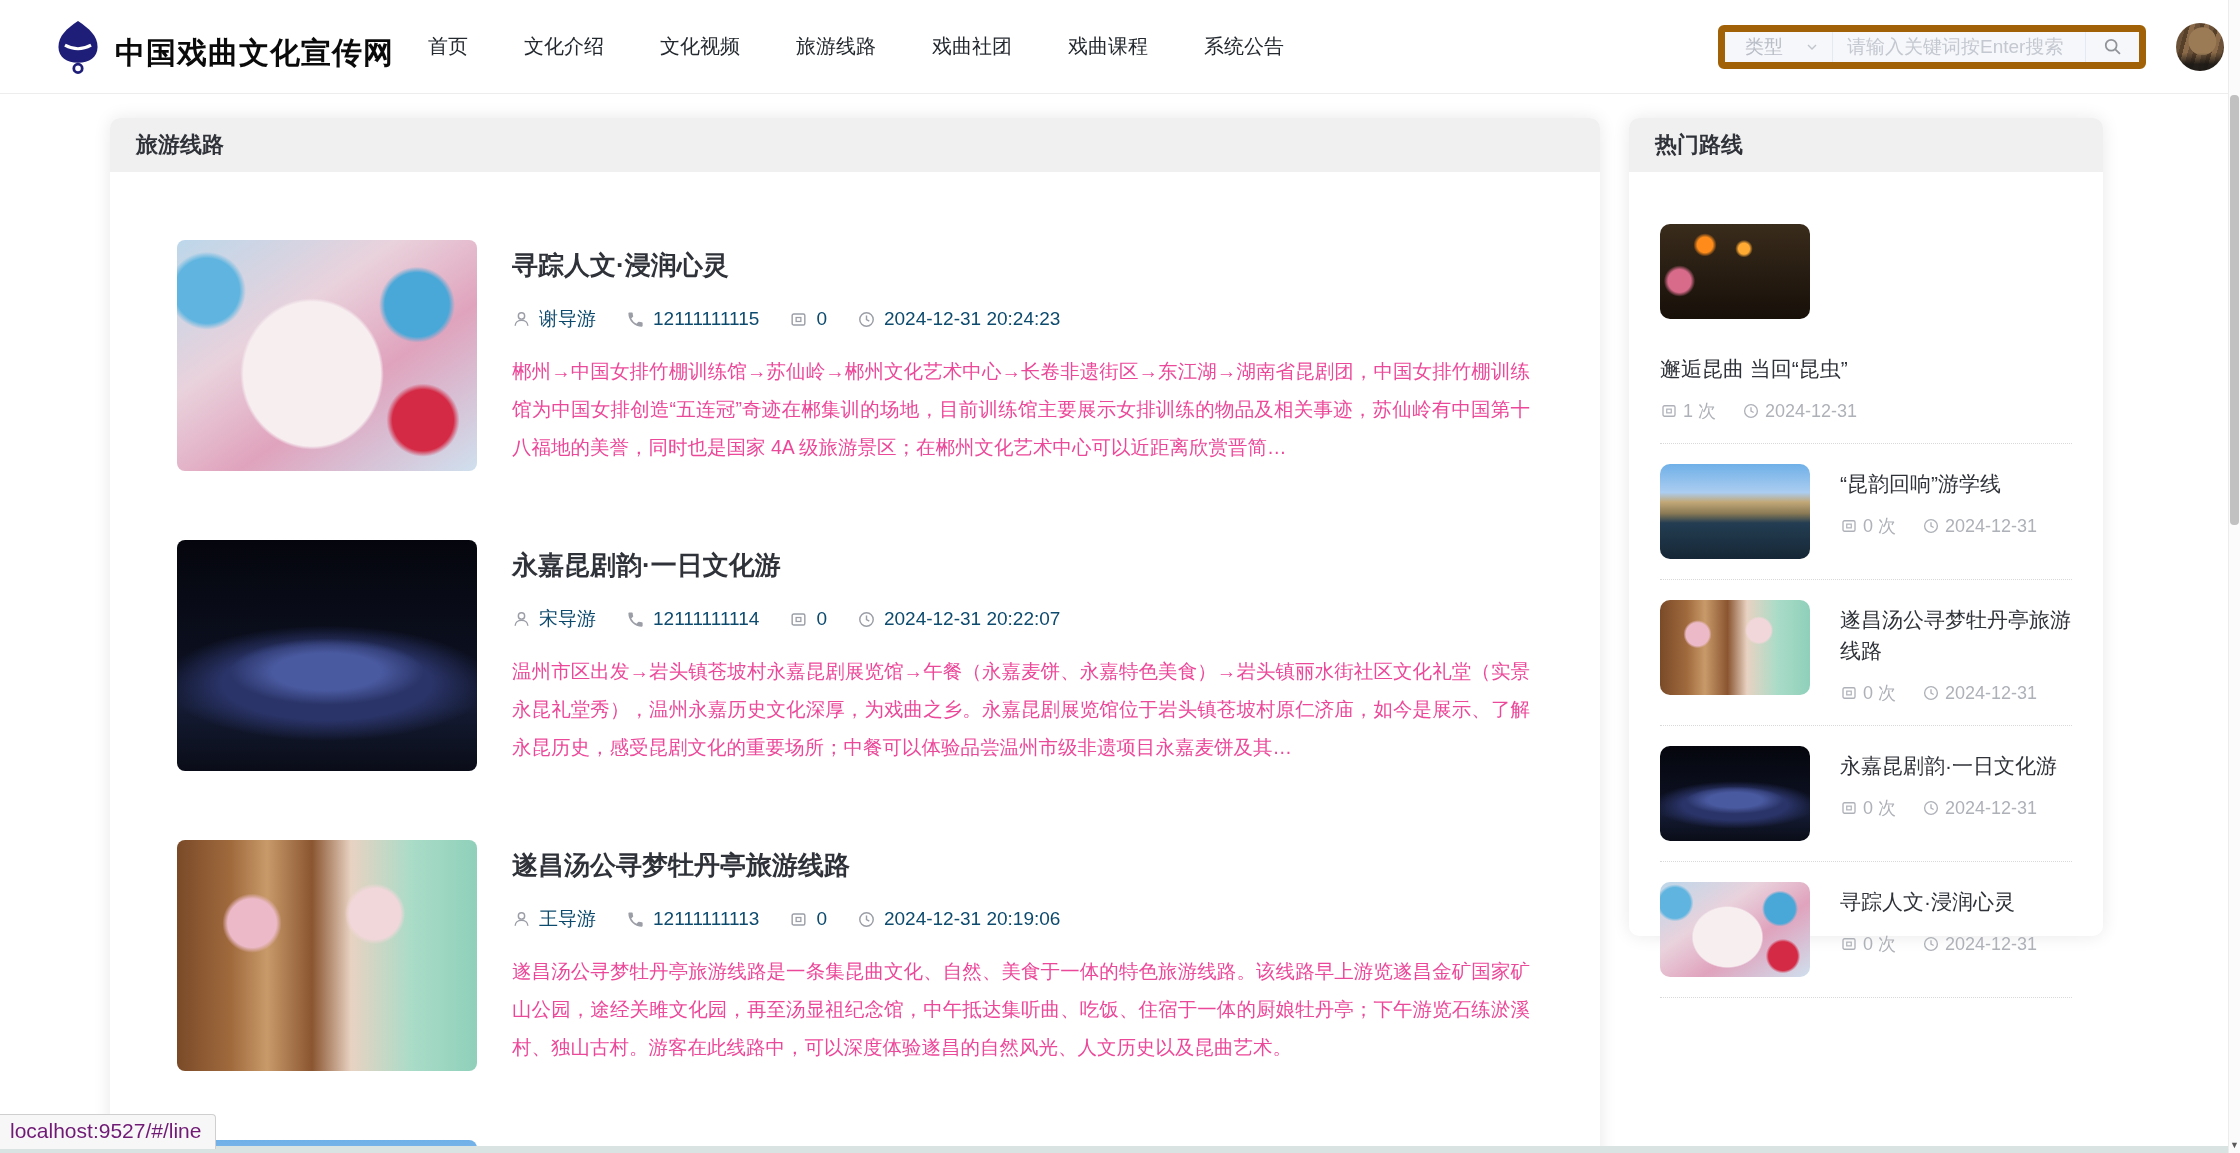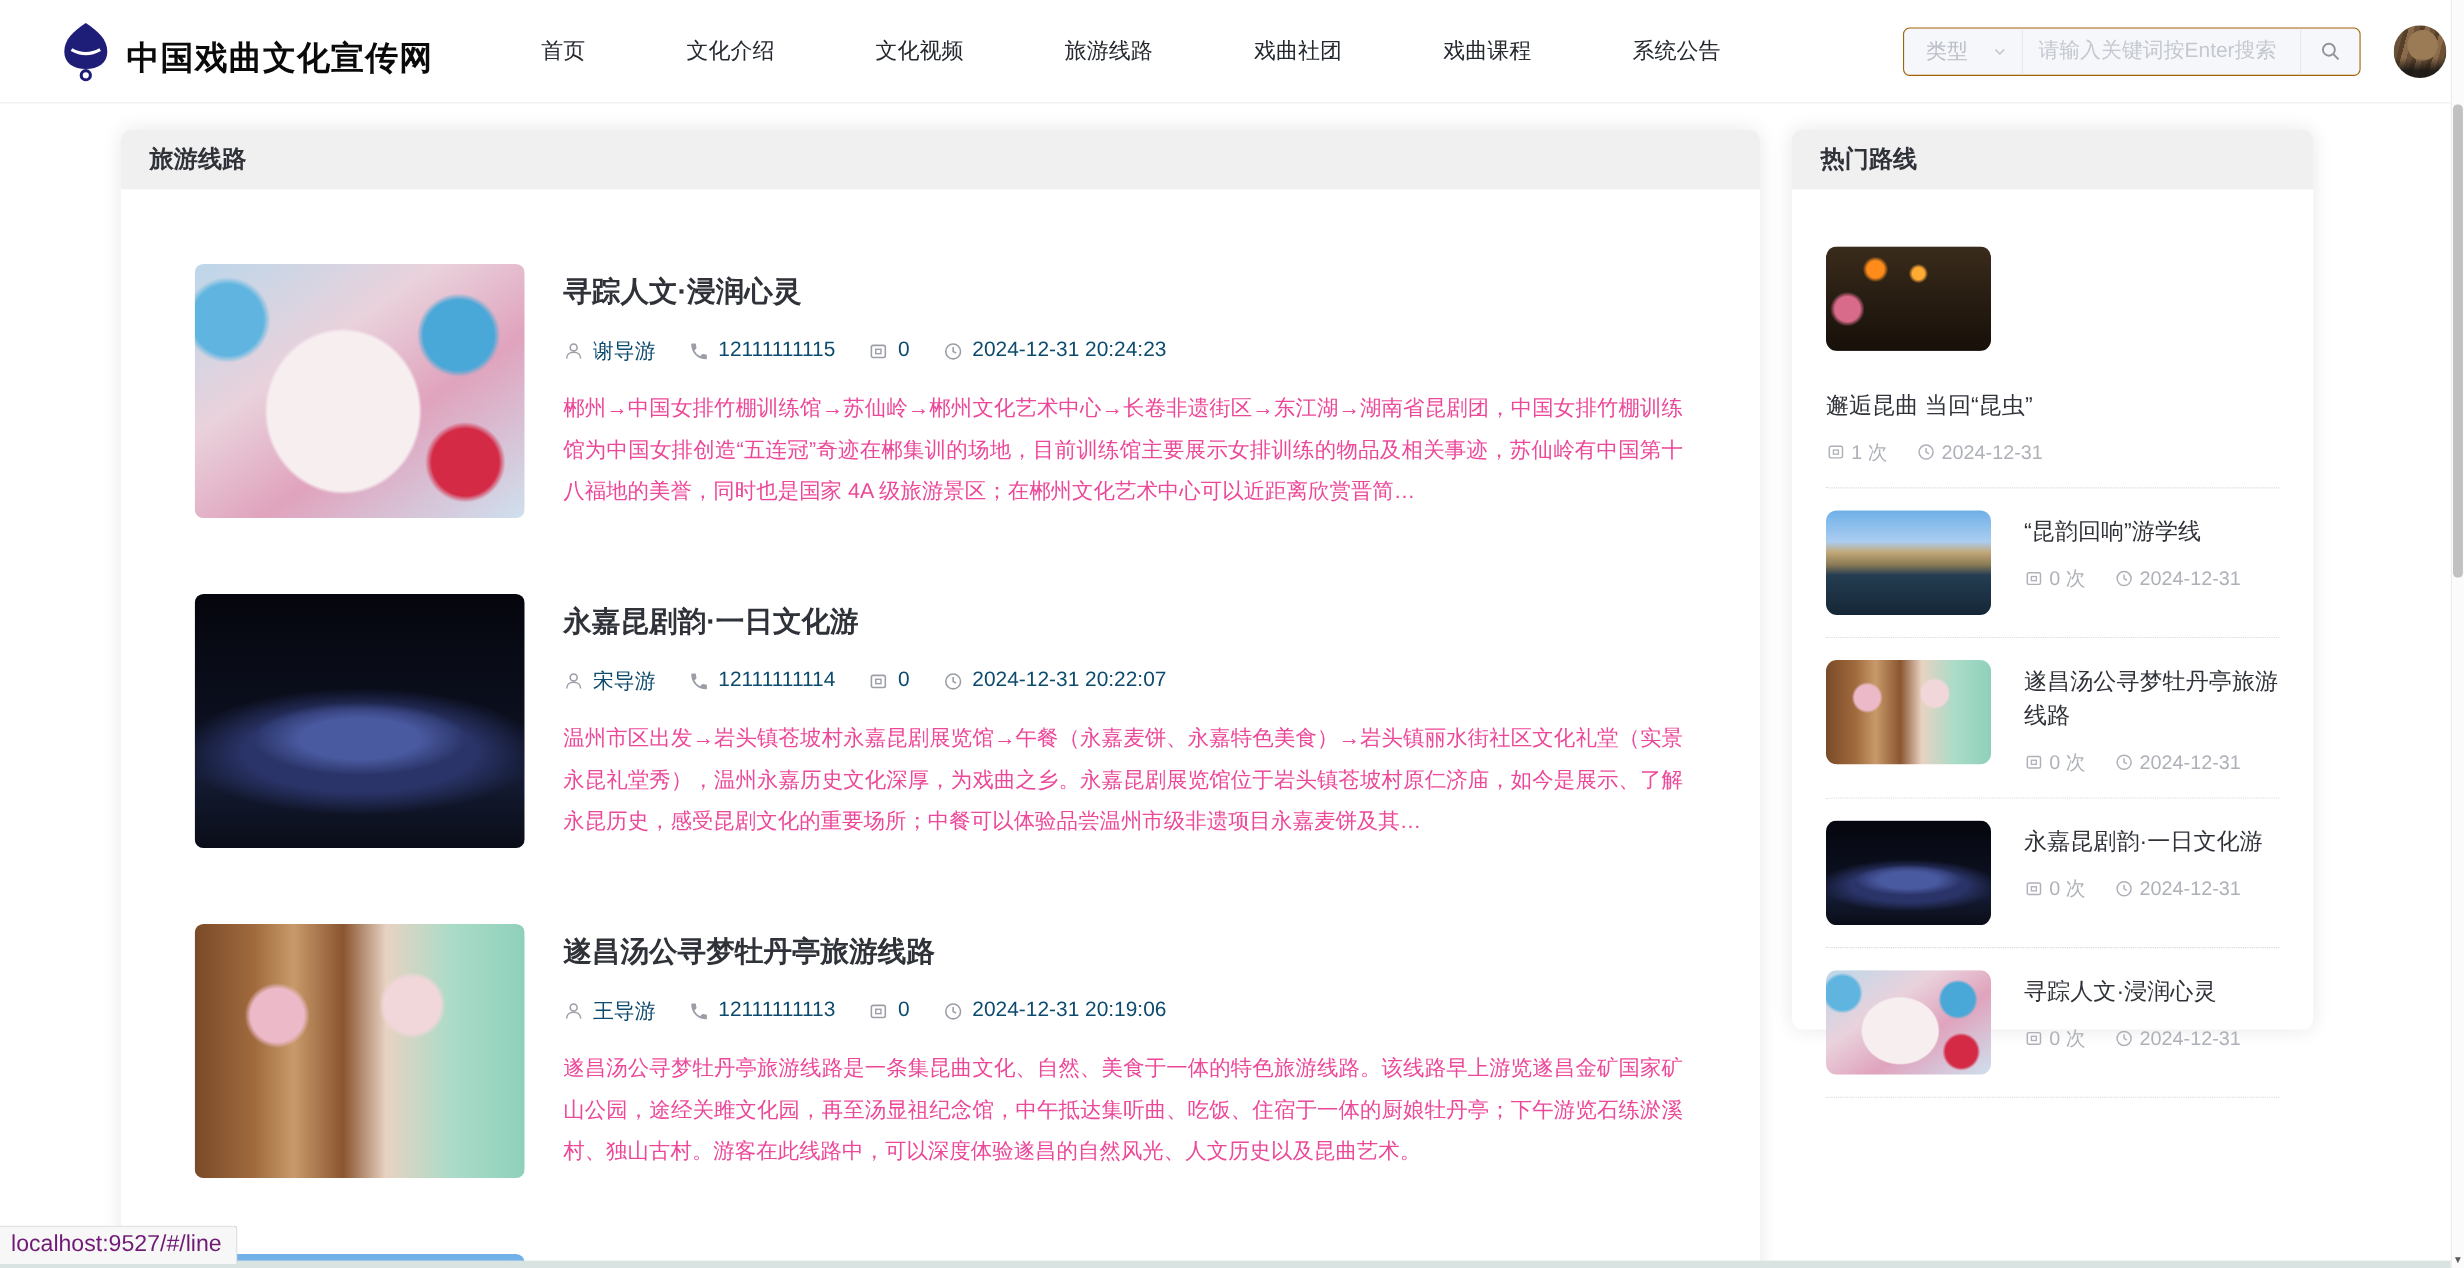--- a/index.html
+++ b/index.html
@@ -6,25 +6,25 @@
   body{font-family:"Liberation Sans","DejaVu Sans",sans-serif;}
   .viewport{position:relative;width:2240px;height:1153px;overflow:hidden;background:#fff;}
 
   
   .app-header{position:absolute;top:0;left:0;right:0;height:94px;background:#fff;
     border-bottom:1px solid #ededed;display:flex;align-items:center;
     padding:0 16px 0 55px;box-sizing:border-box;z-index:3;}
   .brand{display:flex;align-items:flex-end;gap:14px;cursor:pointer;}
   .brand svg{width:46px;height:54px;}
   .brand-title{font-size:30px;font-weight:bold;color:#0a0a0a;letter-spacing:1px;white-space:nowrap;}
-  .main-nav{display:flex;gap:92px;margin-left:98px;}
+  .main-nav{display:flex;gap:56px;margin-left:34px;}
   .nav-item{font-size:20px;color:#24292f;text-decoration:none;cursor:pointer;white-space:nowrap;}
   .header-right{margin-left:auto;display:flex;align-items:center;gap:30px;}
   .search-group{display:flex;align-items:center;height:44px;background:#f6f7fa;
-    border:1px solid #a16207;border-radius:6px;overflow:hidden;box-sizing:border-box;}
+    border:7px solid #a16207;border-radius:6px;overflow:hidden;box-sizing:border-box;}
   .type-select{display:flex;align-items:center;justify-content:space-between;width:108px;height:100%;
     padding:0 12px 0 20px;box-sizing:border-box;color:#b9bdc6;font-size:19px;
     border-right:1px solid #e6e9ef;cursor:pointer;}
   .type-select svg{width:16px;height:16px;}
   .search-input{width:252px;height:100%;border:none;outline:none;background:transparent;
     font-size:19px;padding:0 14px;color:#8b5cf6;box-sizing:border-box;}
   .search-input::placeholder{color:#c4c8d0;}
   .search-btn{width:54px;height:100%;border:none;border-left:1px solid #e6e9ef;background:transparent;
     display:flex;align-items:center;justify-content:center;cursor:pointer;padding:0;}
   .search-btn svg{width:21px;height:21px;}

